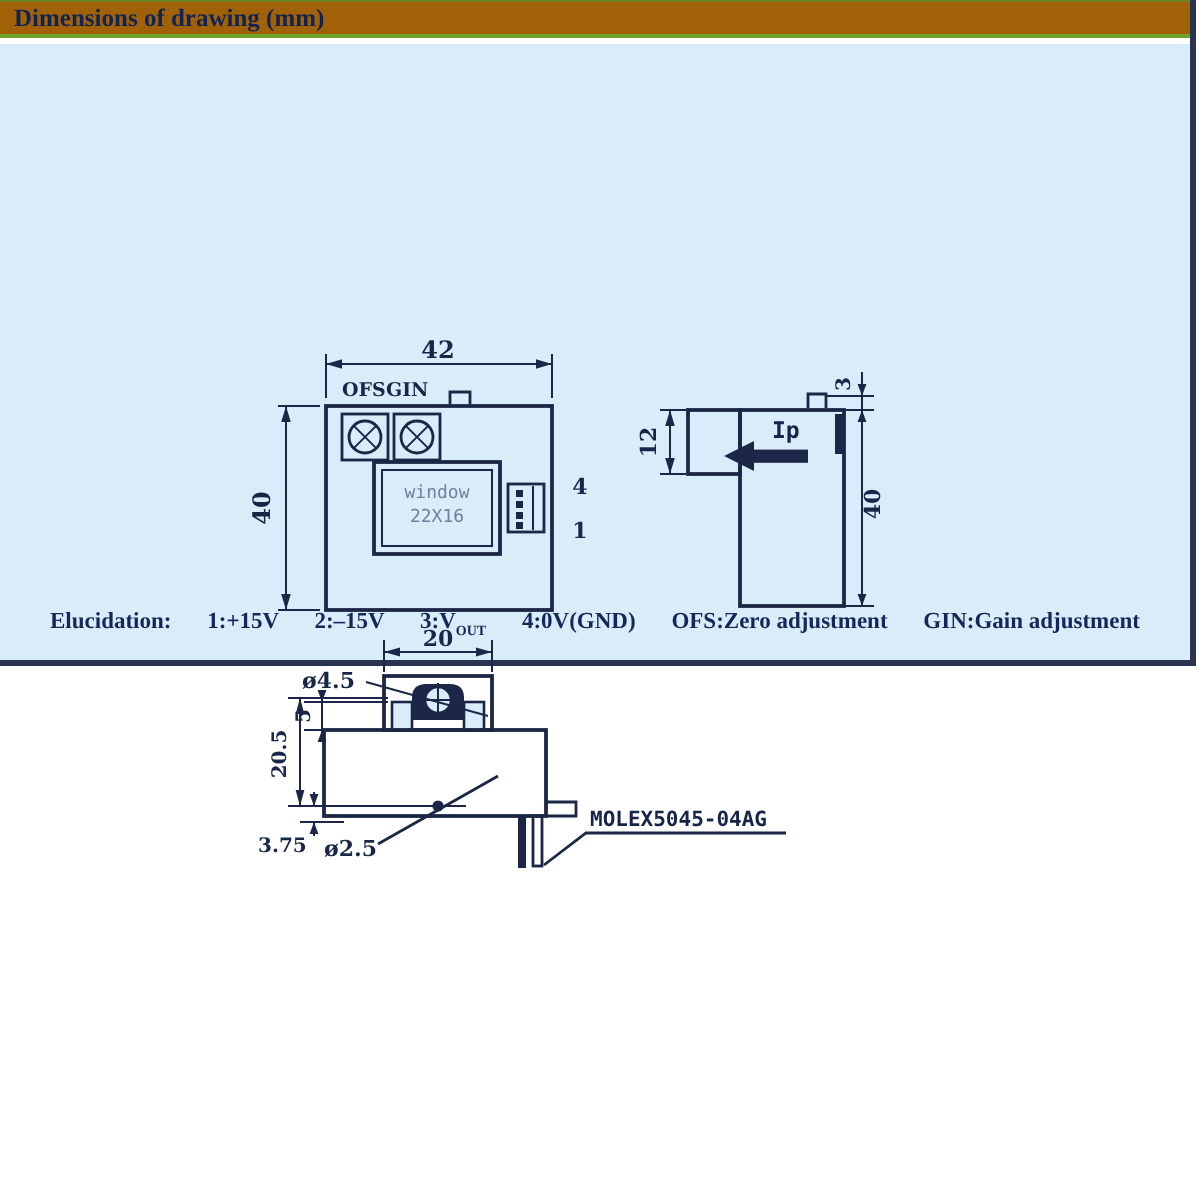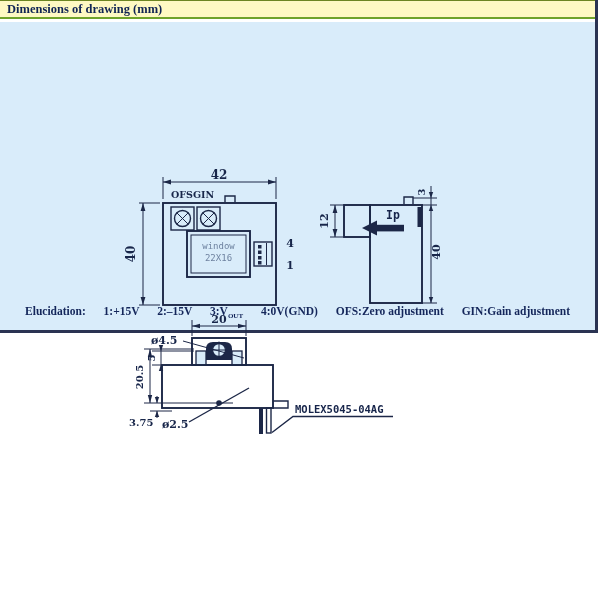--- a/index.html
+++ b/index.html
@@ -7,21 +7,21 @@
     width:600px; height:600px; background:#ffffff;
     font-family:"Liberation Serif","DejaVu Serif",serif;
     position:relative; overflow:hidden;
   }
   .panel {
     position:absolute; left:0; top:136; width:595px; height:330px;
     border-right:3px solid #2a3352; border-bottom:3px solid #2a3352;
   }
   .titlebar {
     position:absolute; left:0; top:0; width:100%; height:19px;
-    background:#fef9c3; border-top:1px solid #6c8522; border-bottom:2px solid #6fa32b;
+    background:#a16207; border-top:1px solid #6c8522; border-bottom:2px solid #6fa32b;
     box-sizing:border-box;
   }
   .titlebar .title {
     position:absolute; left:7px; top:0; line-height:17px;
     font-size:12.5px; font-weight:bold; color:#102454;
   }
   .content {
     position:absolute; left:0; top:22px; width:100%; height:308px;
     background:#d9ecfa;
   }

